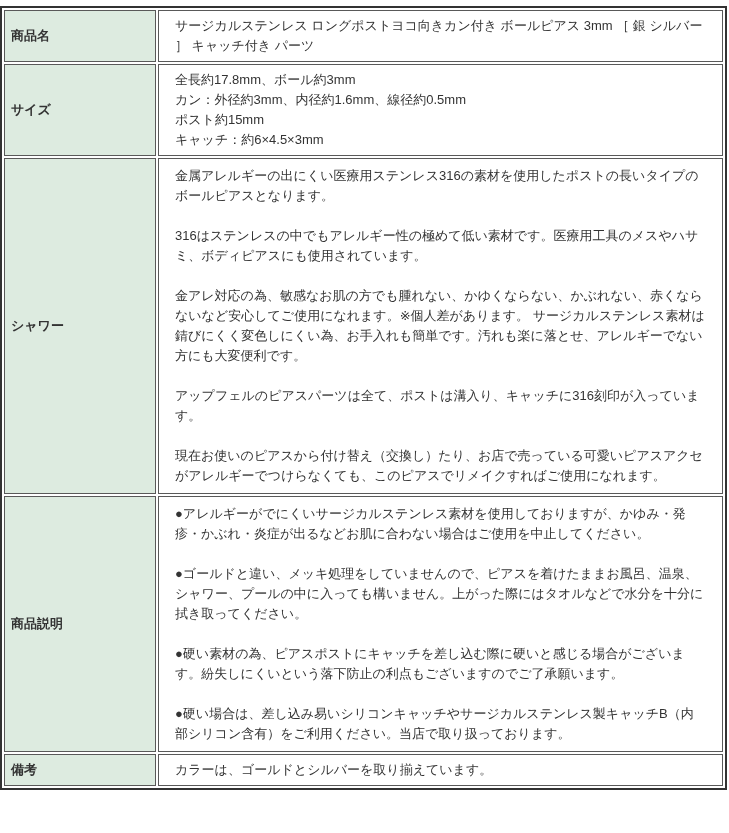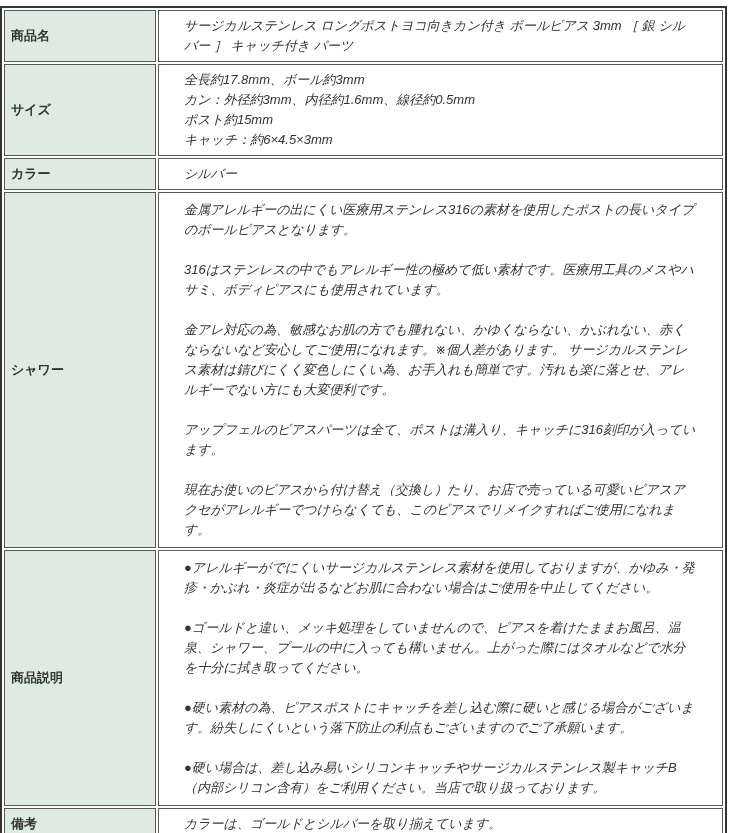--- a/index.html
+++ b/index.html
@@ -35,23 +35,22 @@
     width: 138px;
     background: #ddebe0;
     text-align: left;
     vertical-align: middle;
     font-weight: bold;
     padding: 4px 6px;
   }
   td.content-cell {
     background: #ffffff;
     vertical-align: middle;
-    padding: 5px 25px;
+    padding: 5px 16px;
     white-space: pre-wrap;
-    font-style: italic;
   }
   td.content-cell.tall {
     vertical-align: top;
     padding-top: 7px;
     padding-bottom: 7px;
   }
 </style>
 </head>
 <body>
 
@@ -61,24 +60,20 @@
       <tr>
         <td class="label-cell">商品名</td>
         <td class="content-cell">サージカルステンレス ロングポストヨコ向きカン付き ボールピアス 3mm ［ 銀 シルバー ］ キャッチ付き パーツ</td>
       </tr>
       <tr>
         <td class="label-cell">サイズ</td>
         <td class="content-cell">全長約17.8mm、ボール約3mm
 カン：外径約3mm、内径約1.6mm、線径約0.5mm
 ポスト約15mm
 キャッチ：約6×4.5×3mm</td>
-      </tr>
-      <tr>
-        <td class="label-cell">カラー</td>
-        <td class="content-cell">シルバー</td>
       </tr>
       <tr>
         <td class="label-cell">シャワー</td>
         <td class="content-cell tall">金属アレルギーの出にくい医療用ステンレス316の素材を使用したポストの長いタイプのボールピアスとなります。
 
 316はステンレスの中でもアレルギー性の極めて低い素材です。医療用工具のメスやハサミ、ボディピアスにも使用されています。
 
 金アレ対応の為、敏感なお肌の方でも腫れない、かゆくならない、かぶれない、赤くならないなど安心してご使用になれます。※個人差があります。 サージカルステンレス素材は錆びにくく変色しにくい為、お手入れも簡単です。汚れも楽に落とせ、アレルギーでない方にも大変便利です。
 
 アップフェルのピアスパーツは全て、ポストは溝入り、キャッチに316刻印が入っています。

